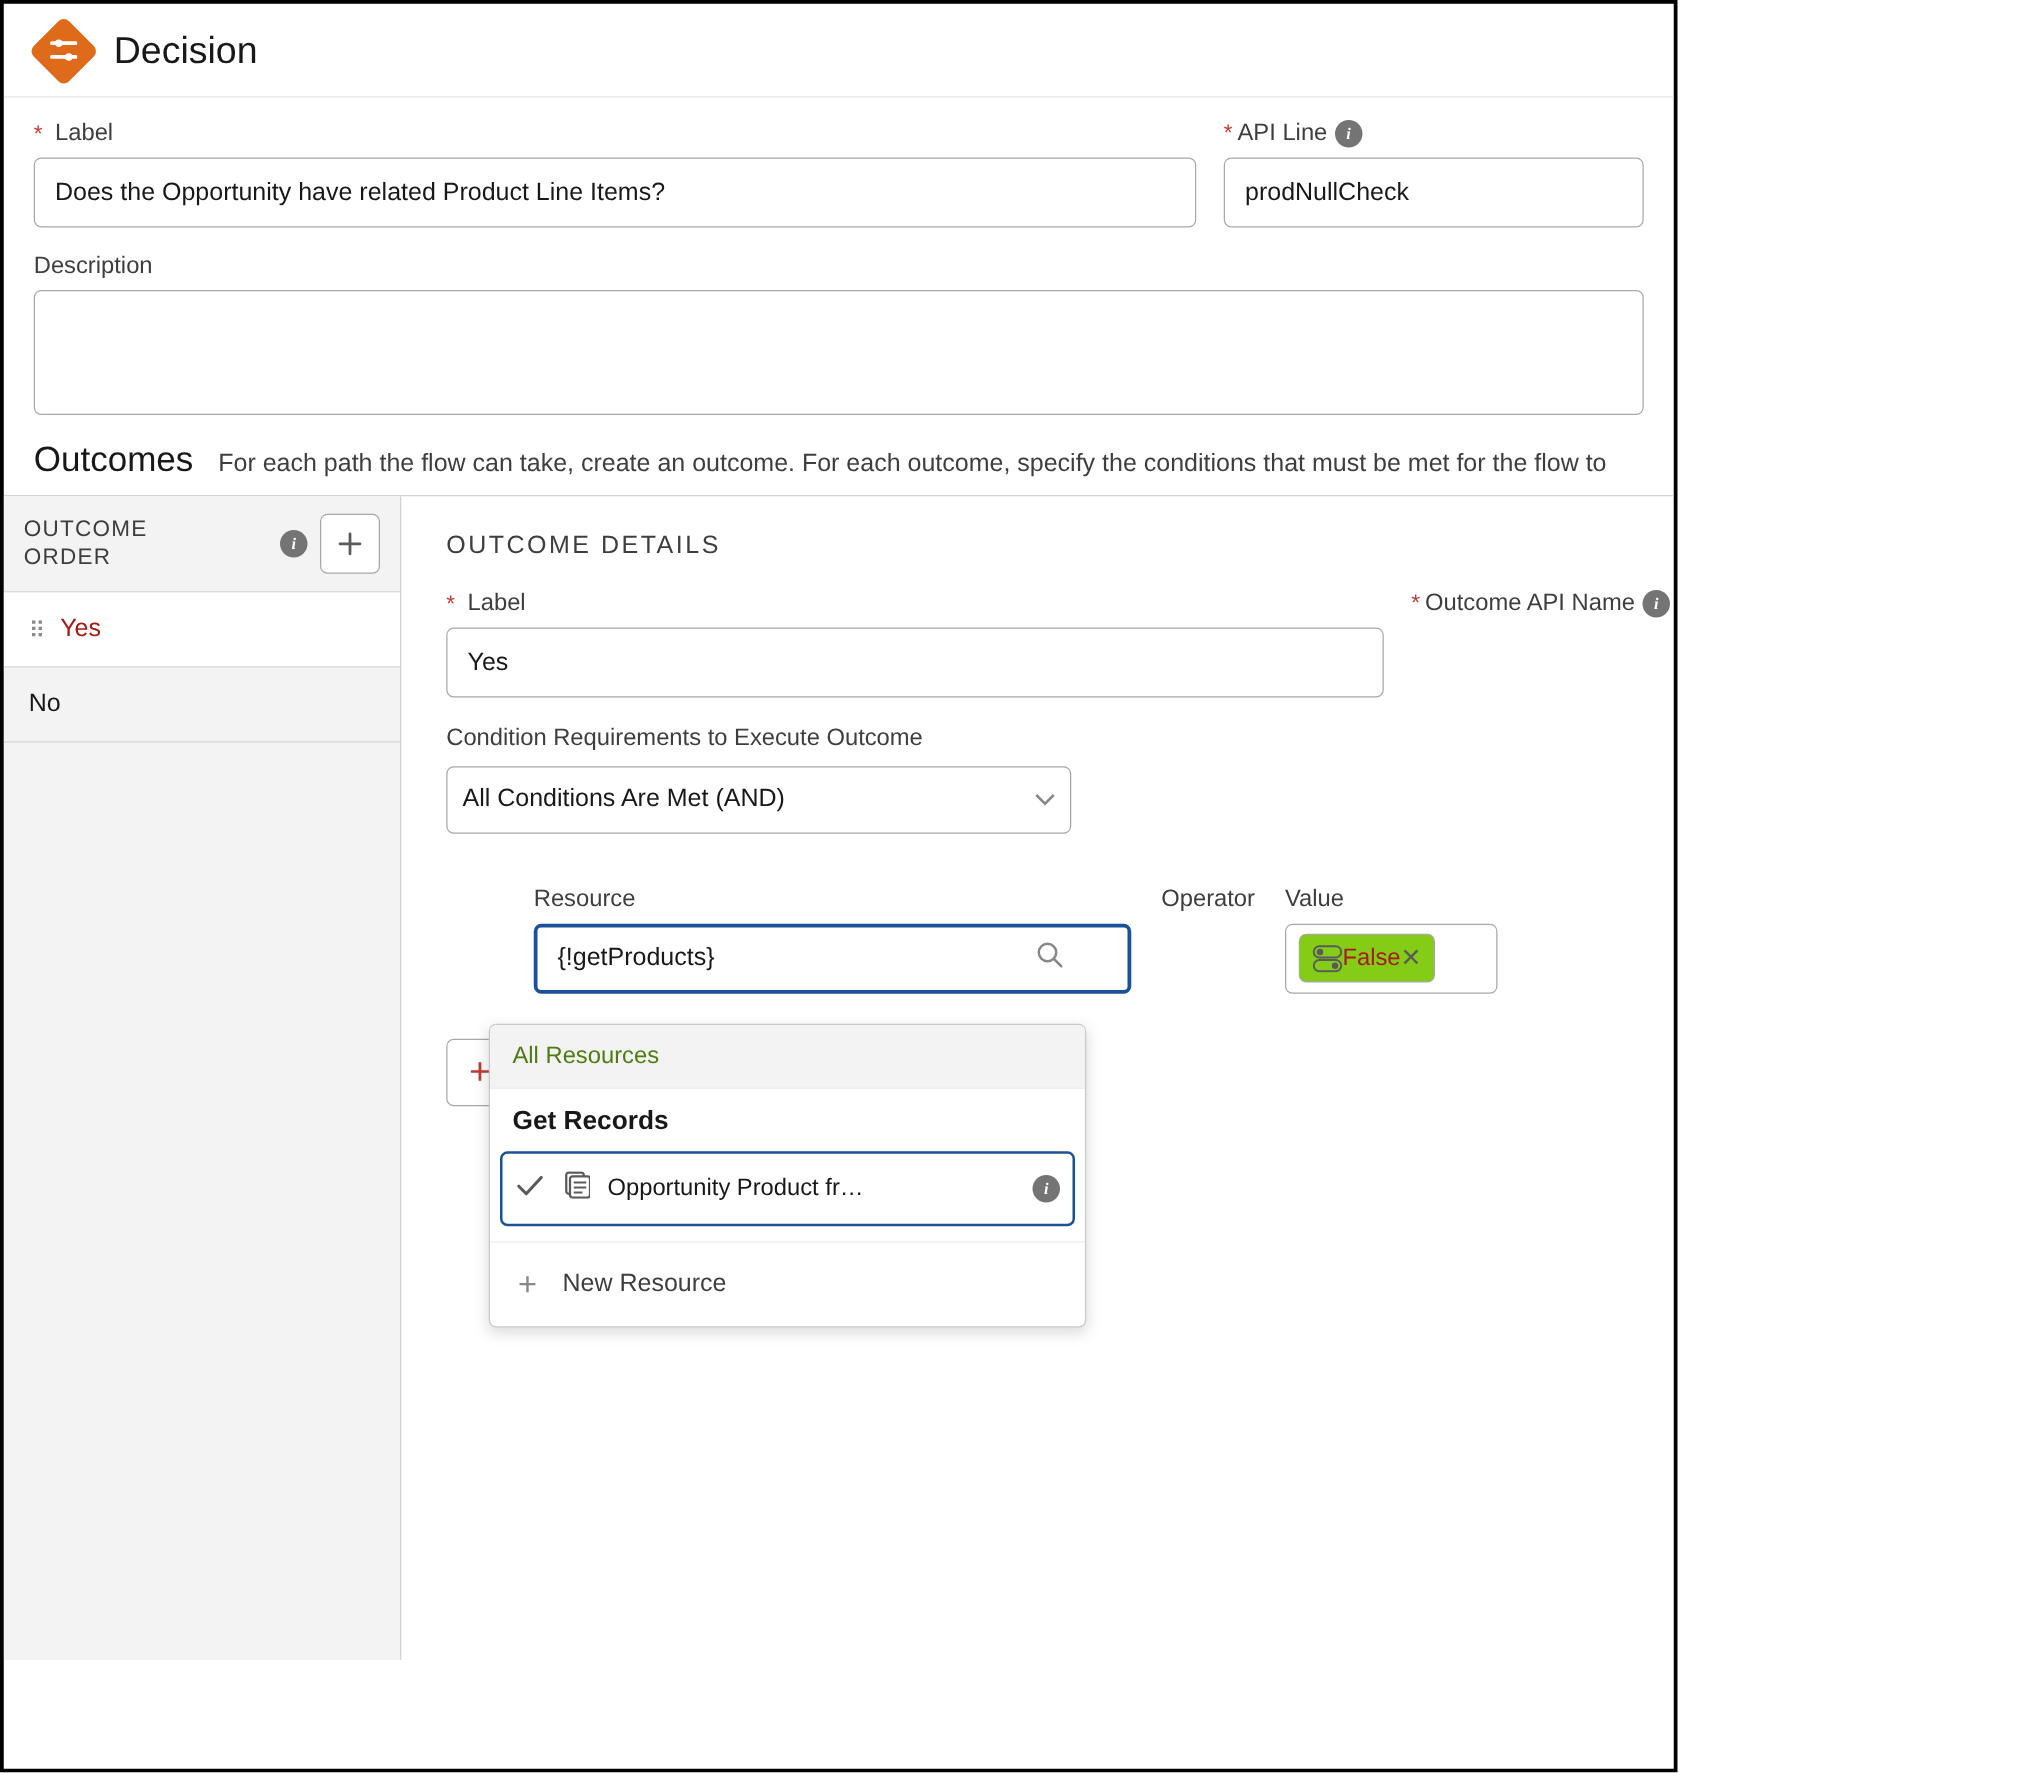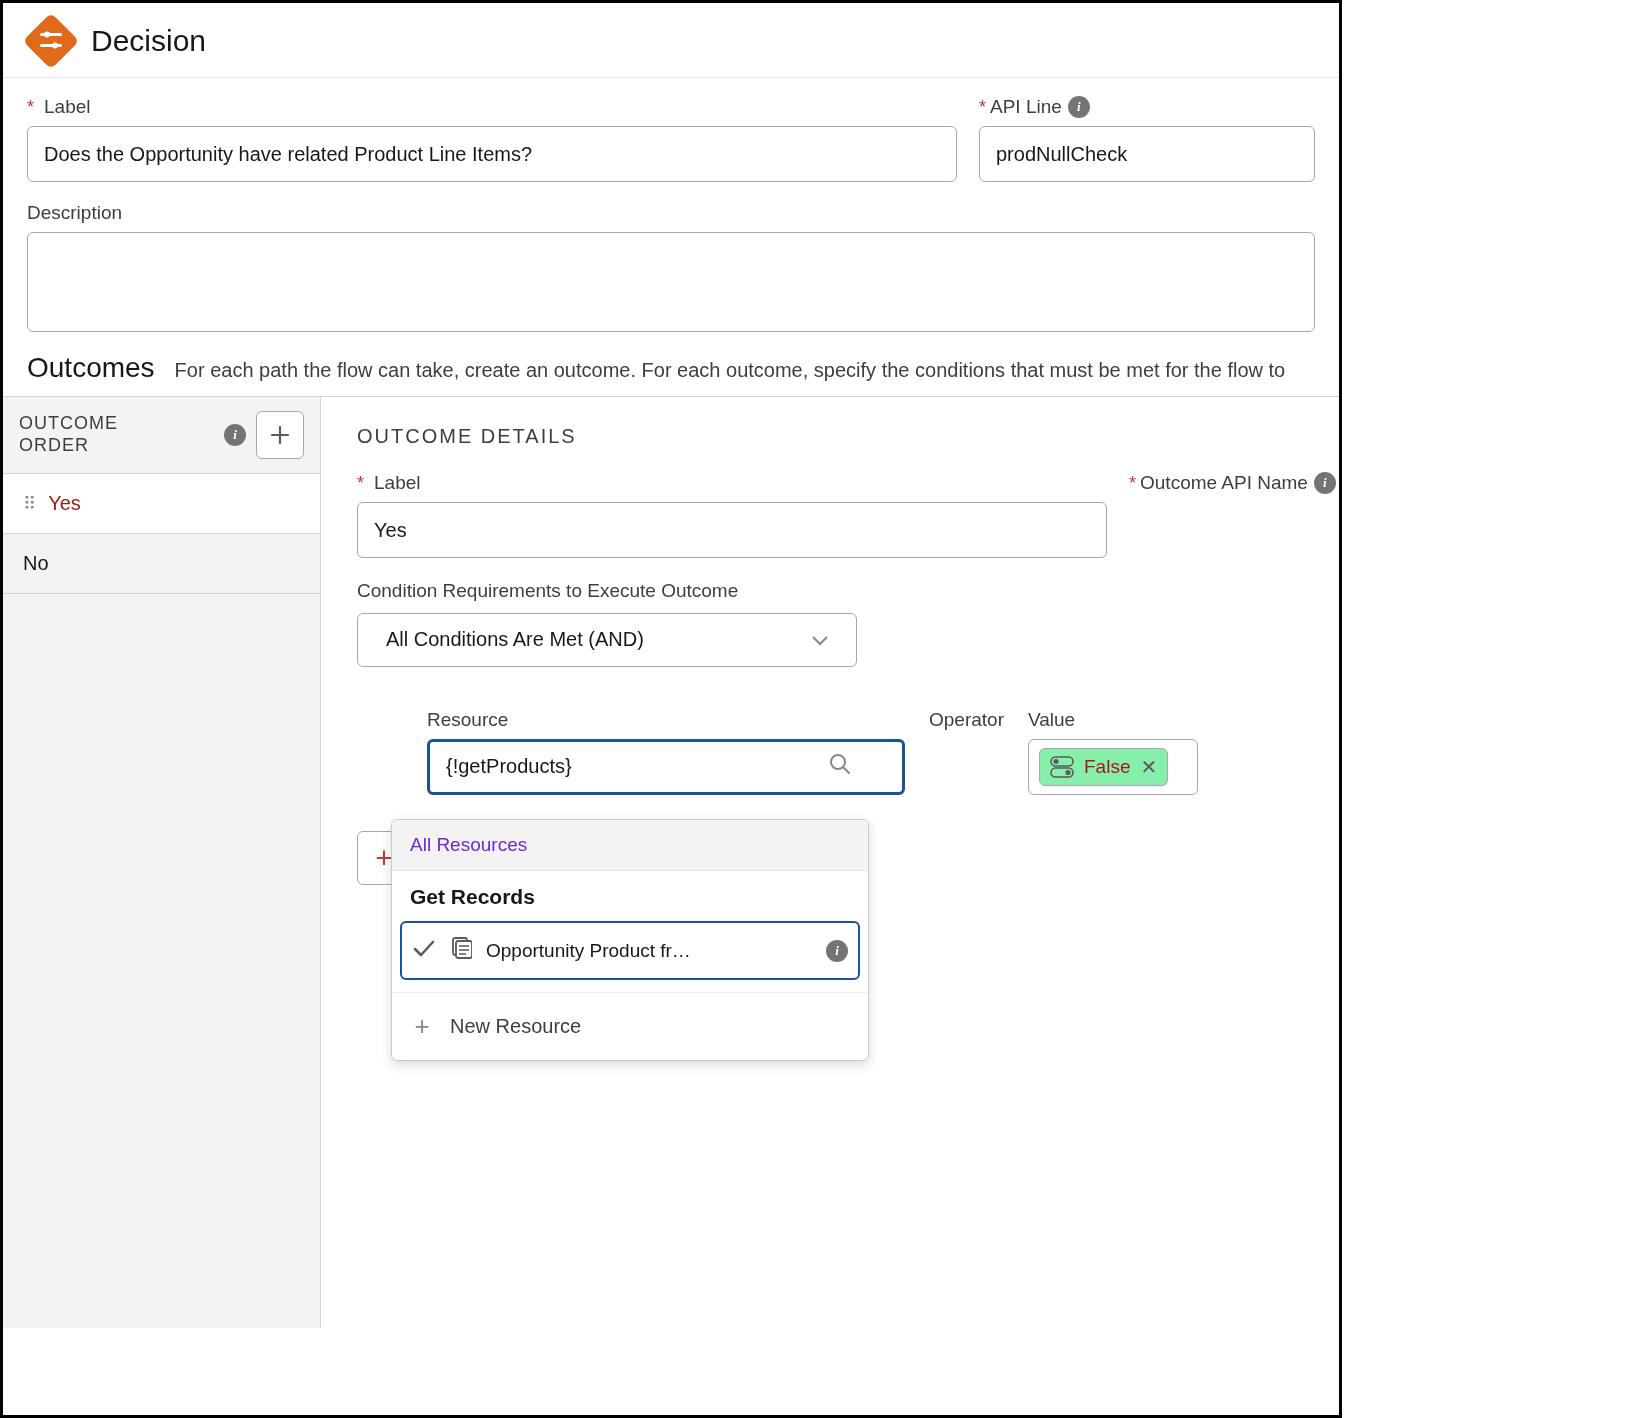--- a/index.html
+++ b/index.html
@@ -143,21 +143,21 @@
     font-size: 20px;
     letter-spacing: 2px;
     color: #3e3e3e;
     font-weight: 400;
     margin: 8px 0 24px;
   }
   .select {
     border: 1px solid #a8a8a8;
     border-radius: 6px;
     height: 54px;
-    padding: 0 28px;
+    padding: 0 12px;
     font-size: 20px;
     display: flex;
     align-items: center;
     justify-content: space-between;
     background: #fff;
     width: 500px;
     color:#181818;
   }
   .chev { color: #888; }
   .condition-row {
@@ -194,22 +194,22 @@
     border-radius: 6px;
     height: 56px;
     padding: 6px 10px;
     display:flex; align-items:center;
     background:#fff;
     min-width:170px;
   }
   .value-pill {
     border: 1px solid #a8a8a8;
     border-radius: 6px;
-    background: #86efac;
-    display:flex; align-items:center; gap:10px;
+    background: #84cc16;
+    display:flex; align-items:center; 
     padding: 6px 10px;
     font-size: 19px;
   }
   .value-pill .flabel { color: #a61a14; }
   .close-x { color:#5a5a5a; font-size:20px; font-weight:300; }
   .add-cond {
     width: 54px; height: 54px;
     border: 1px solid #a8a8a8;
     border-radius: 6px;
     background: #fff;
@@ -226,21 +226,21 @@
     background: #fff;
     border: 1px solid #c9c9c9;
     border-radius: 6px;
     box-shadow: 0 4px 12px rgba(0,0,0,0.15);
     z-index: 10;
   }
   .dd-header {
     background: #f3f3f3;
     padding: 14px 18px;
     font-size: 19px;
-    color: #6d28d9;
+    color: #4d7c0f;
     border-bottom:1px solid #e5e5e5;
     border-radius:6px 6px 0 0;
   }
   .dd-section {
     padding: 14px 18px 0;
     font-size: 21px;
     font-weight: 700;
   }
   .dd-item {
     margin: 12px 8px 0;

